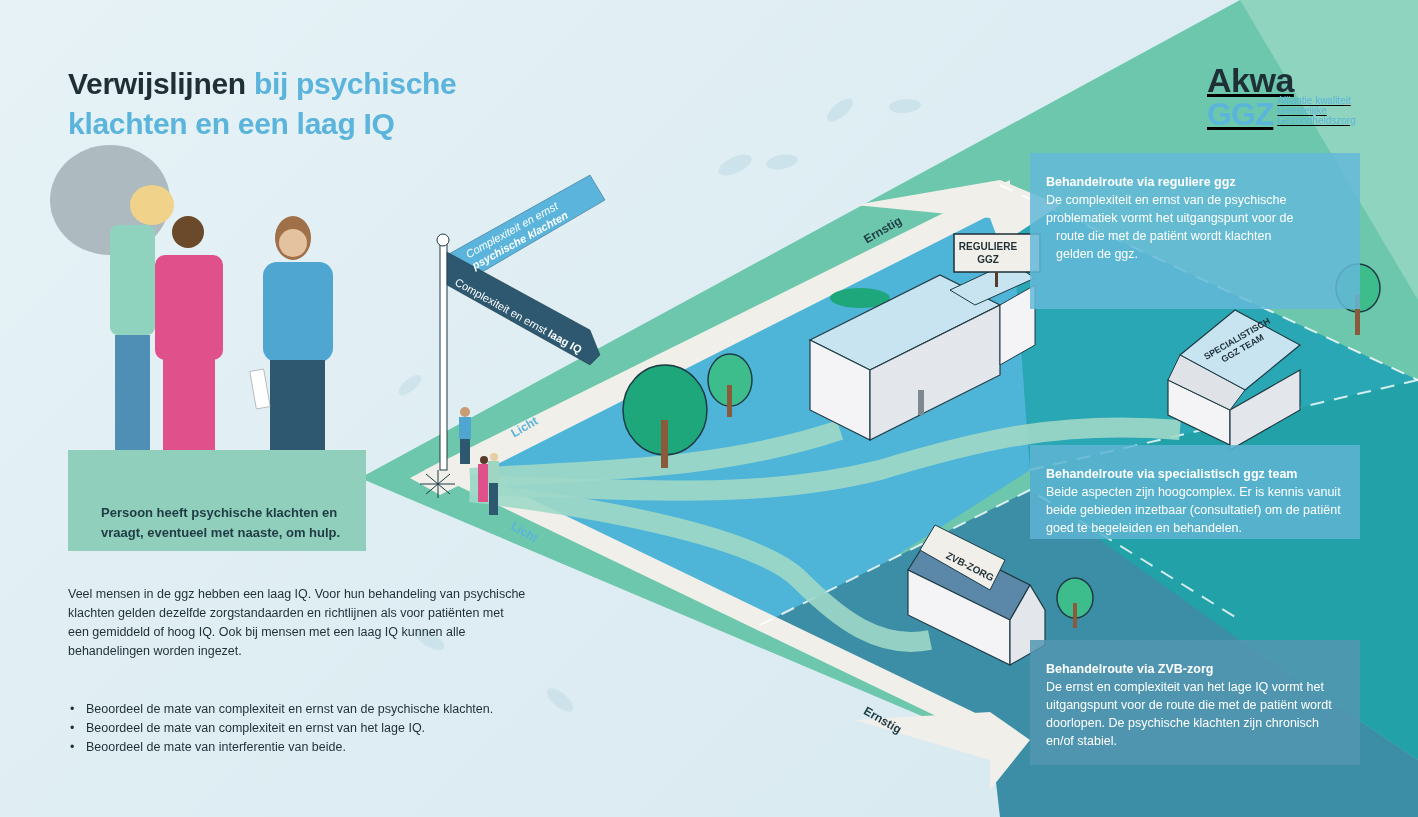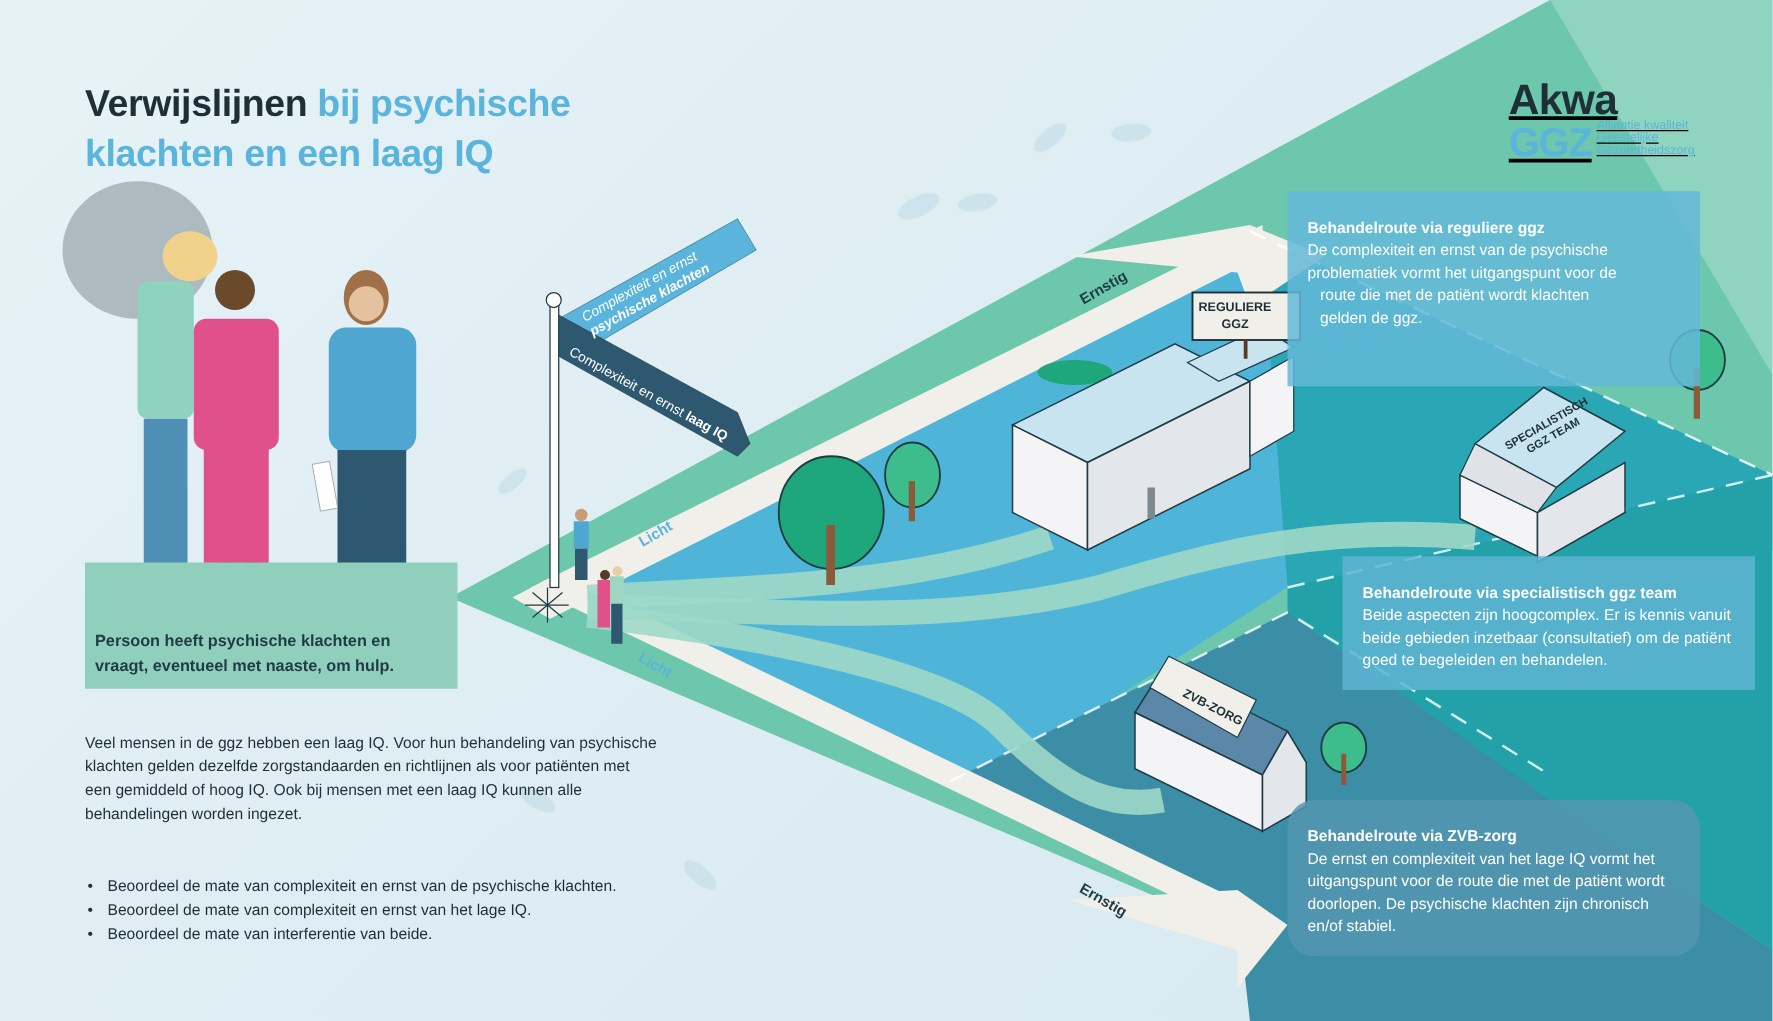--- a/index.html
+++ b/index.html
@@ -8,30 +8,30 @@
   svg.map { position: absolute; left: 0; top: 0; width: 1418px; height: 817px; }
   .title { position: absolute; left: 68px; top: 64px; font-weight: 700; font-size: 30px; line-height: 40px; letter-spacing: -0.3px; }
   .title .dark { color: #1f2f36; }
   .title .blue { color: #5bb4dc; }
   .logo { position: absolute; left: 1207px; top: 64px; text-decoration: underline; }
   .logo .akwa { font-weight: 700; font-size: 34px; color: #1f2f36; line-height: 32px; letter-spacing: -0.5px; }
   .logo .ggz-row { display: flex; align-items: flex-end; }
   .logo .ggz { font-weight: 700; font-size: 32px; color: #5bb4dc; line-height: 30px; letter-spacing: -1px; }
   .logo .sub { font-size: 10px; color: #5bb4dc; line-height: 10px; margin-left: 4px; margin-bottom: 3px; }
   .caption-box { position: absolute; left: 68px; top: 450px; width: 298px; height: 101px; background: #8fcfbb; }
-  .caption-text { position: absolute; left: 76px; top: 503px; width: 275px; font-weight: 700; font-size: 13px; line-height: 20px; color: #1f3b44; }
+  .caption-text { position: absolute; left: 101px; top: 503px; width: 275px; font-weight: 700; font-size: 13px; line-height: 20px; color: #1f3b44; }
   .intro { position: absolute; left: 68px; top: 585px; width: 460px; font-size: 12.5px; line-height: 19px; color: #1f2f36; }
   .bullets { position: absolute; left: 68px; top: 700px; width: 470px; font-size: 12.5px; line-height: 19px; color: #1f2f36; list-style: none; }
   .bullets li { padding-left: 18px; position: relative; }
   .bullets li::before { content: "•"; position: absolute; left: 2px; }
   .info { position: absolute; left: 1030px; width: 330px; padding: 20px 16px 0 16px; color: #ffffff; font-size: 12.5px; line-height: 18px; }
   .info .h { font-weight: 700; }
   .info1 { top: 153px; height: 156px; background: rgba(100,185,216,0.85); }
-  .info2 { top: 445px; height: 107px; background: rgba(94,180,210,0.85); margin-left: 44px; }
-  .info3 { top: 640px; height: 125px; background: rgba(84,150,176,0.85); border-radius: 22px; }
+  .info2 { top: 445px; height: 94px; background: rgba(94,180,210,0.85); }
+  .info3 { top: 640px; height: 125px; background: rgba(84,150,176,0.85); }
   .info1 .indent { padding-left: 10px; }
   .sign-label { position: absolute; font-size: 11px; color: #fff; white-space: nowrap; transform-origin: left center; }
   .road-label { position: absolute; font-weight: 700; font-size: 12px; white-space: nowrap; }
   .bld-sign { position: absolute; font-weight: 700; font-size: 10px; color: #1f2f36; text-align: center; line-height: 13px; }
 </style>
 </head>
 <body>
 
 <div class="canvas">
 

